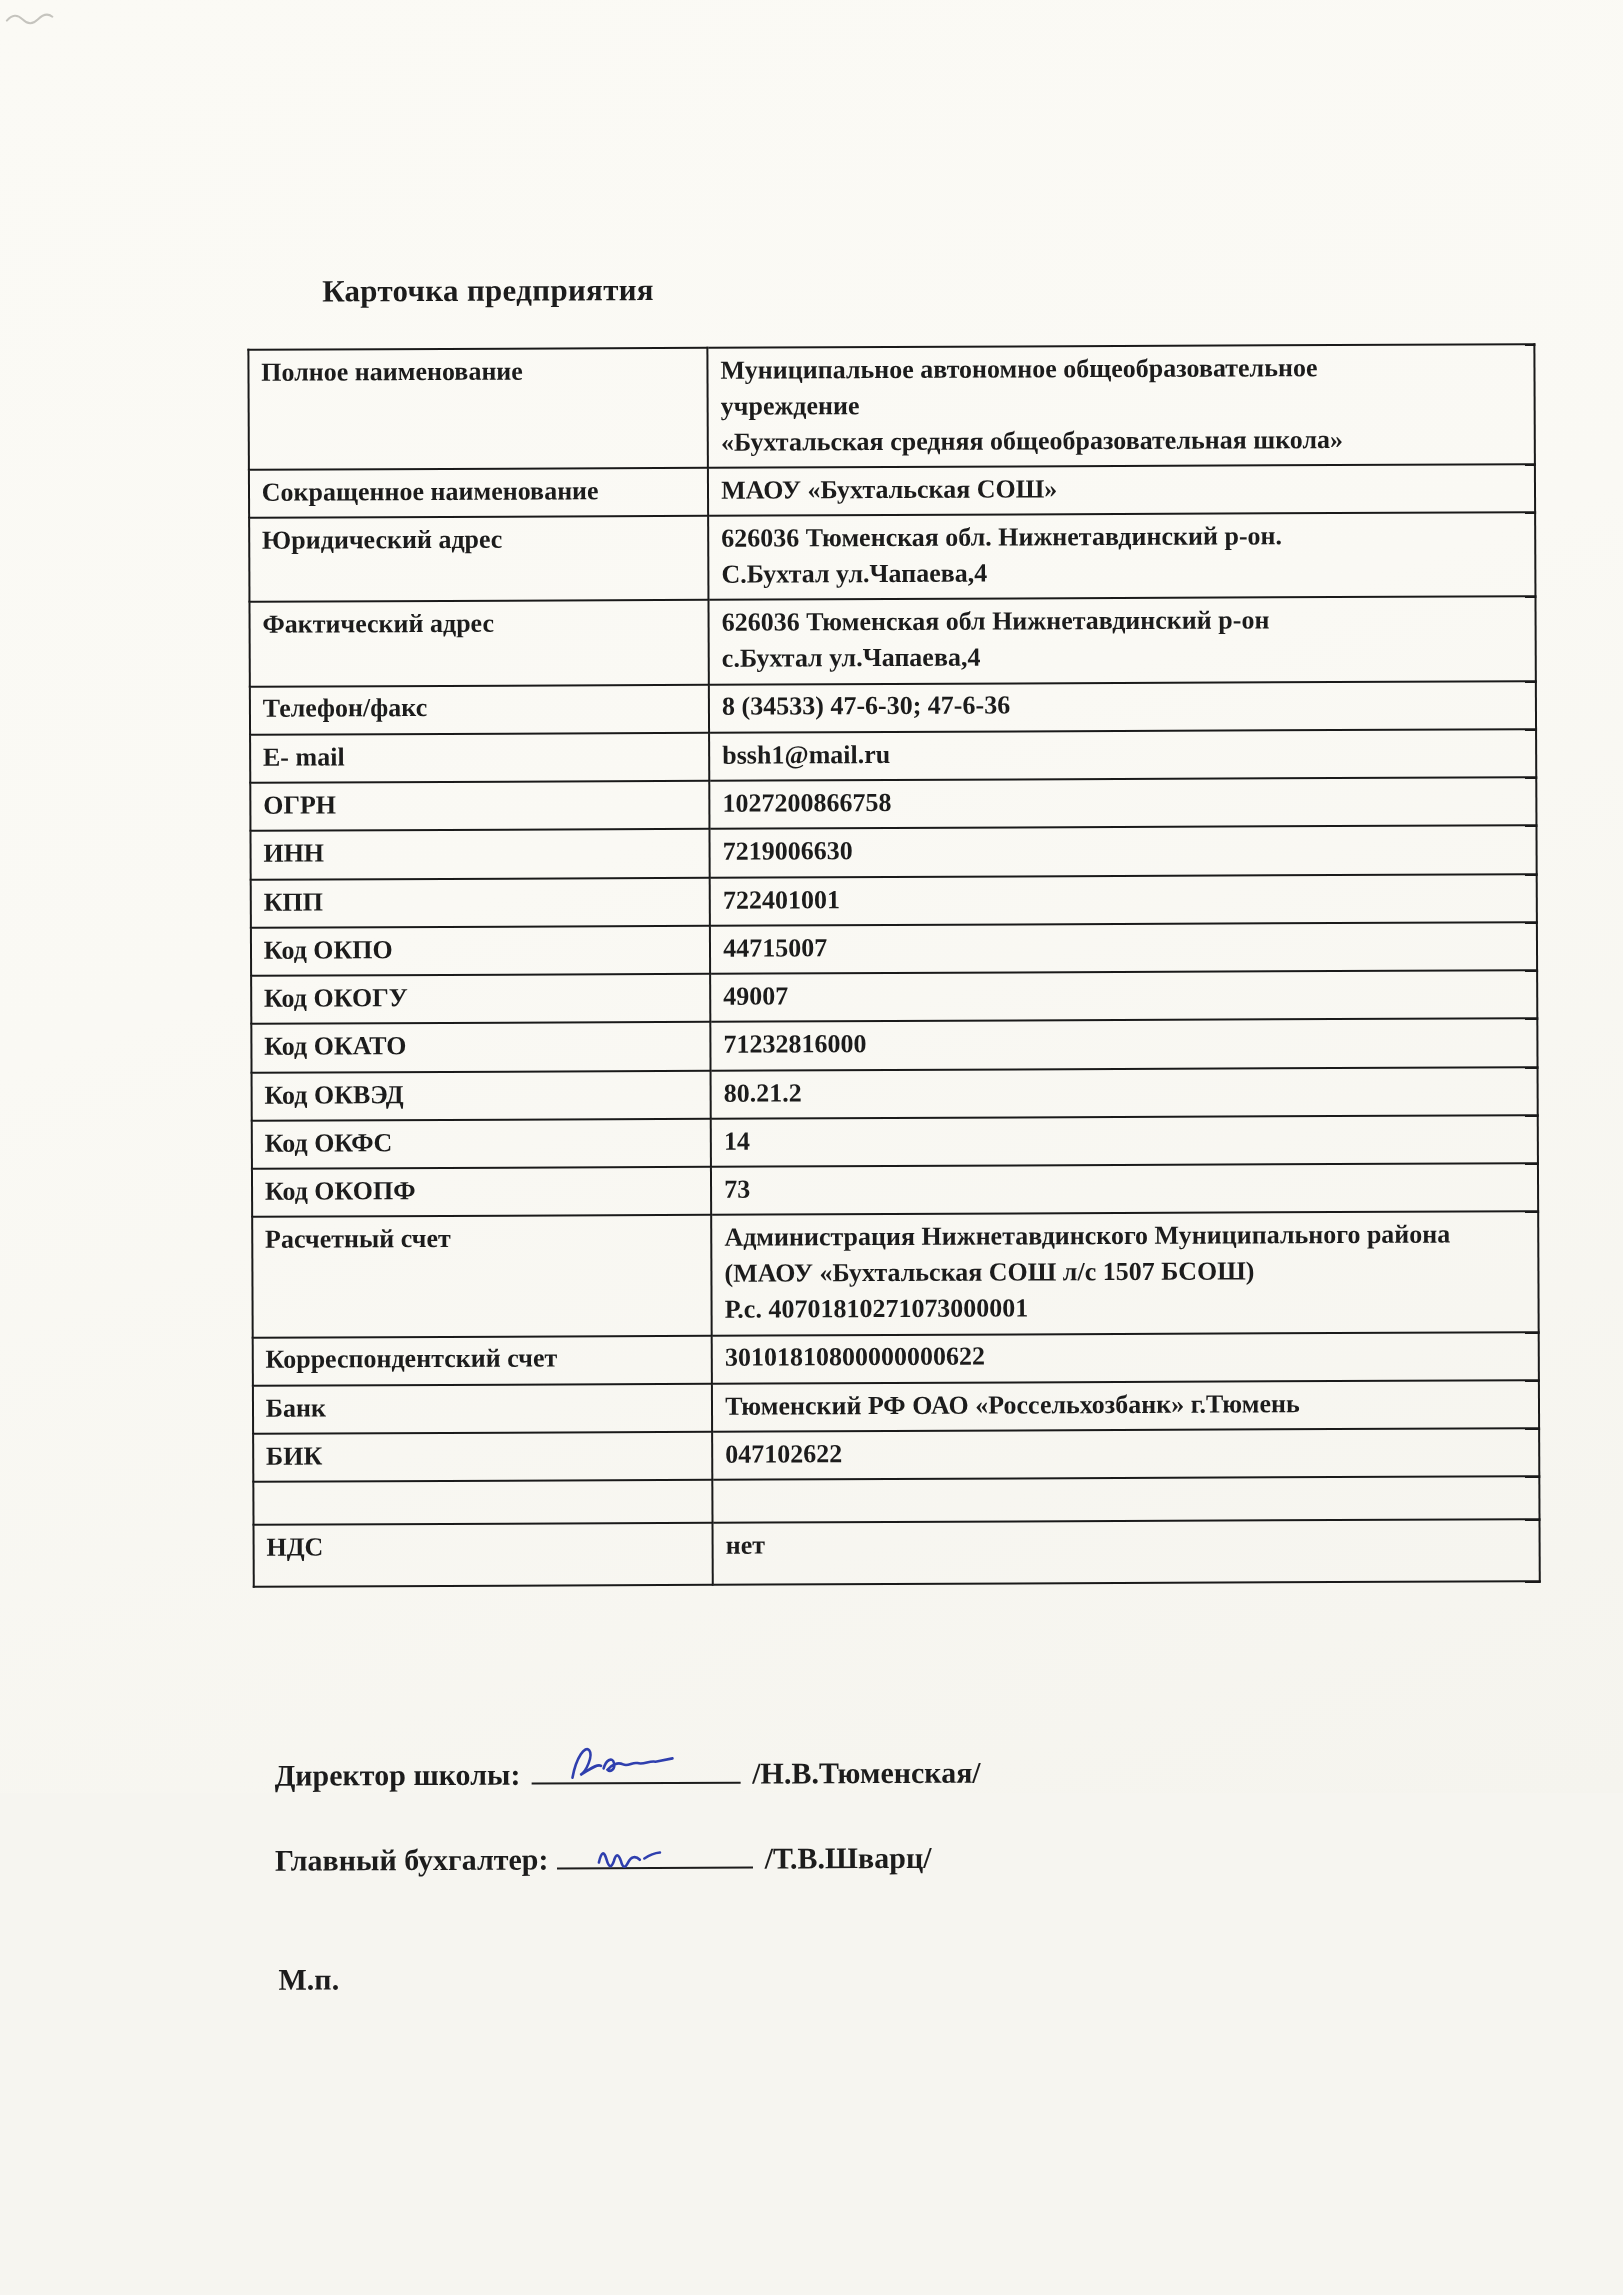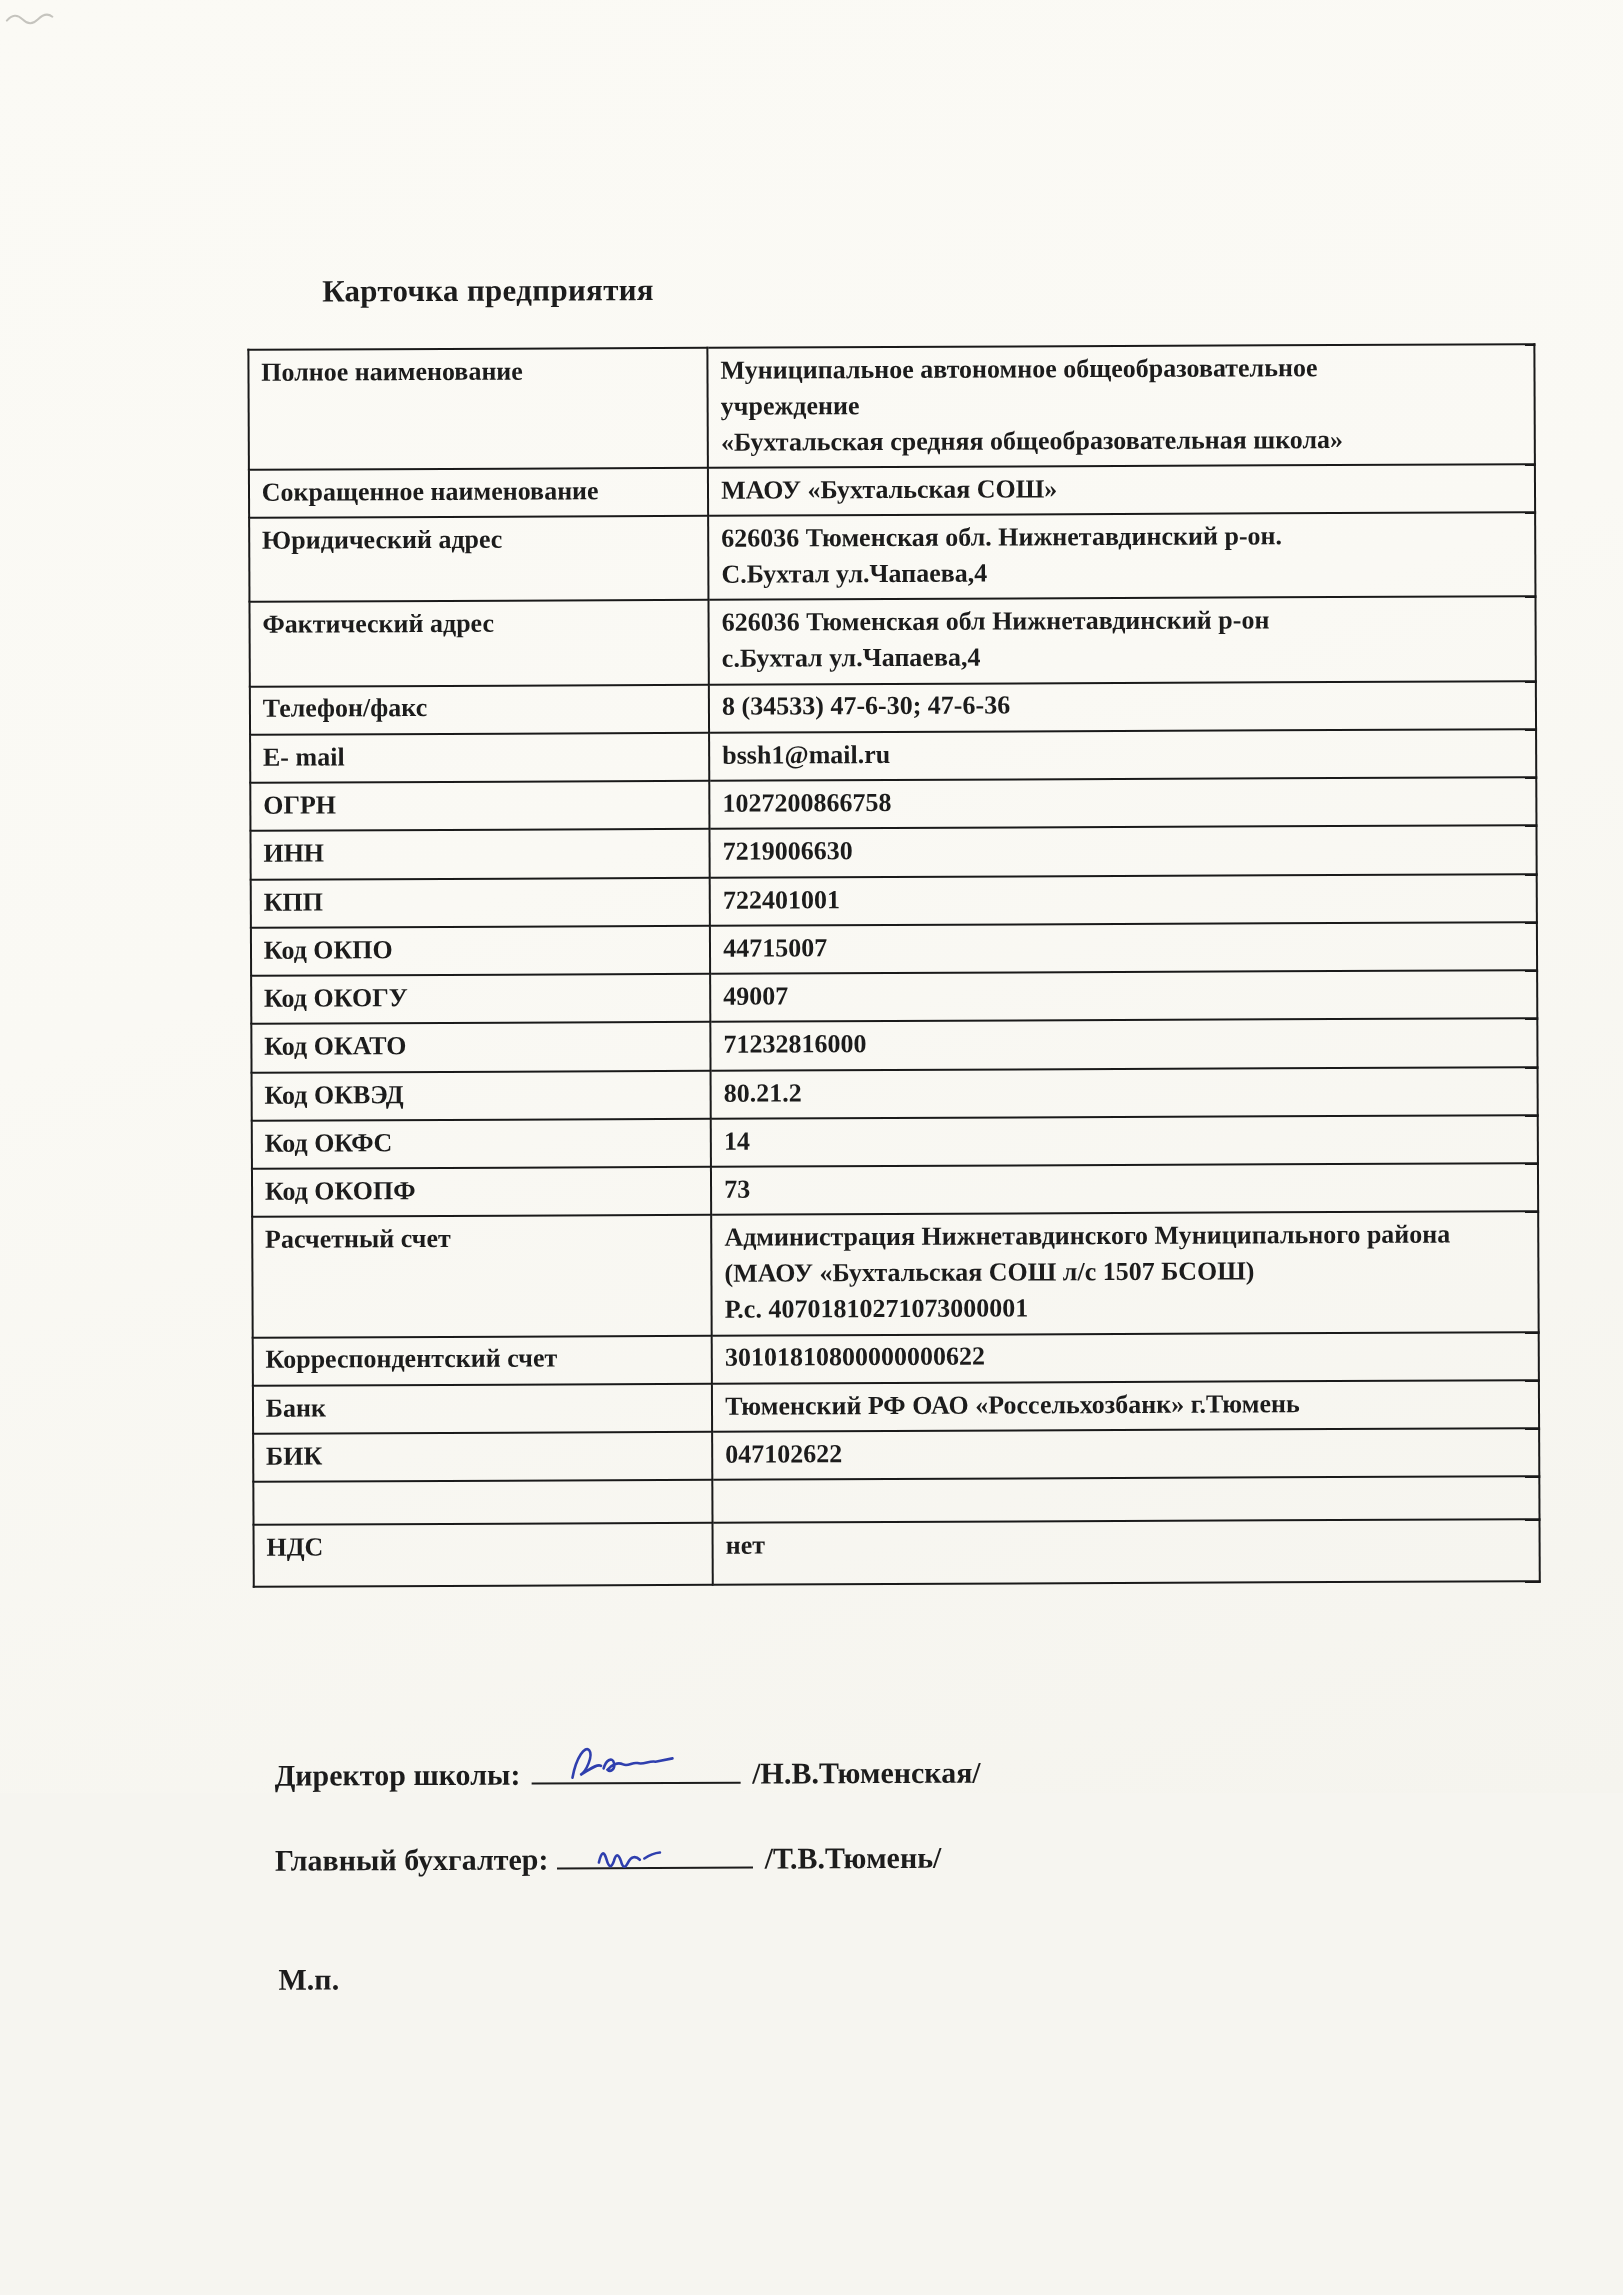--- a/index.html
+++ b/index.html
@@ -199,21 +199,21 @@
         <span>/Н.В.Тюменская/</span>
       </div>
 
       <div class="sig-line">
         <span>Главный бухгалтер:</span>
         <span class="sig-underline narrow">
           <svg class="sig-svg" width="118" height="39" viewBox="0 0 180 60">
             <path d="M16 42 q6 -26 12 -4 q5 18 11 2 q5 -18 11 0 q4 16 11 2 c5 -10 12 -10 18 -4 M86 36 q12 -8 24 -9" stroke="#2f3fae" stroke-width="4" fill="none" stroke-linecap="round"></path>
           </svg>
         </span>
-        <span>/Т.В.Тюмень/</span>
+        <span>/Т.В.Шварц/</span>
       </div>
 
     </div>
 
     <div class="stamp">М.п.</div>
 
   </div>
 </div>
 
 

